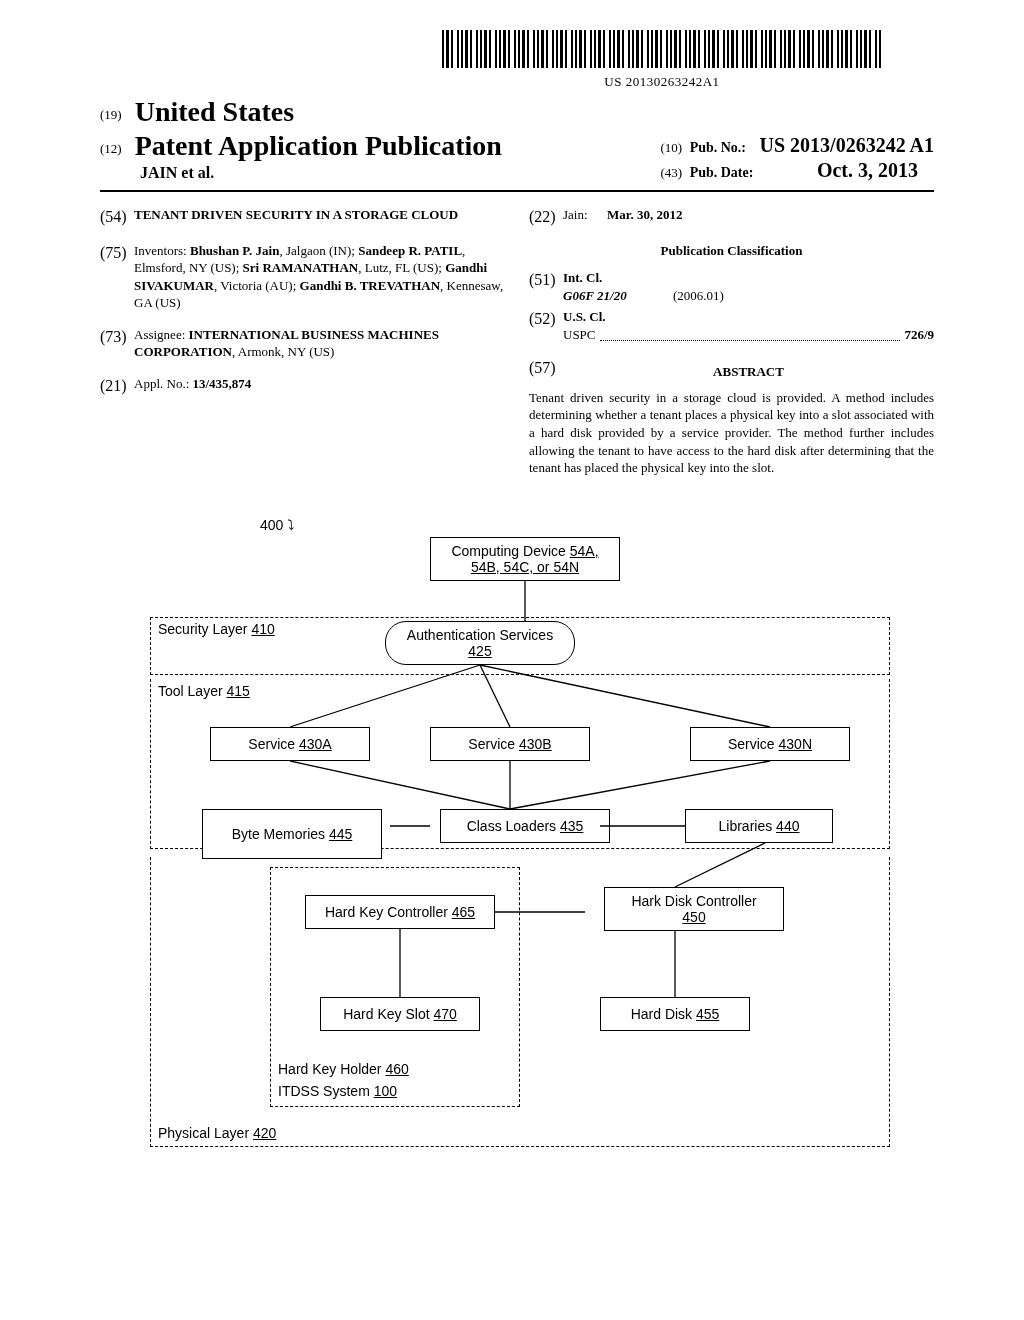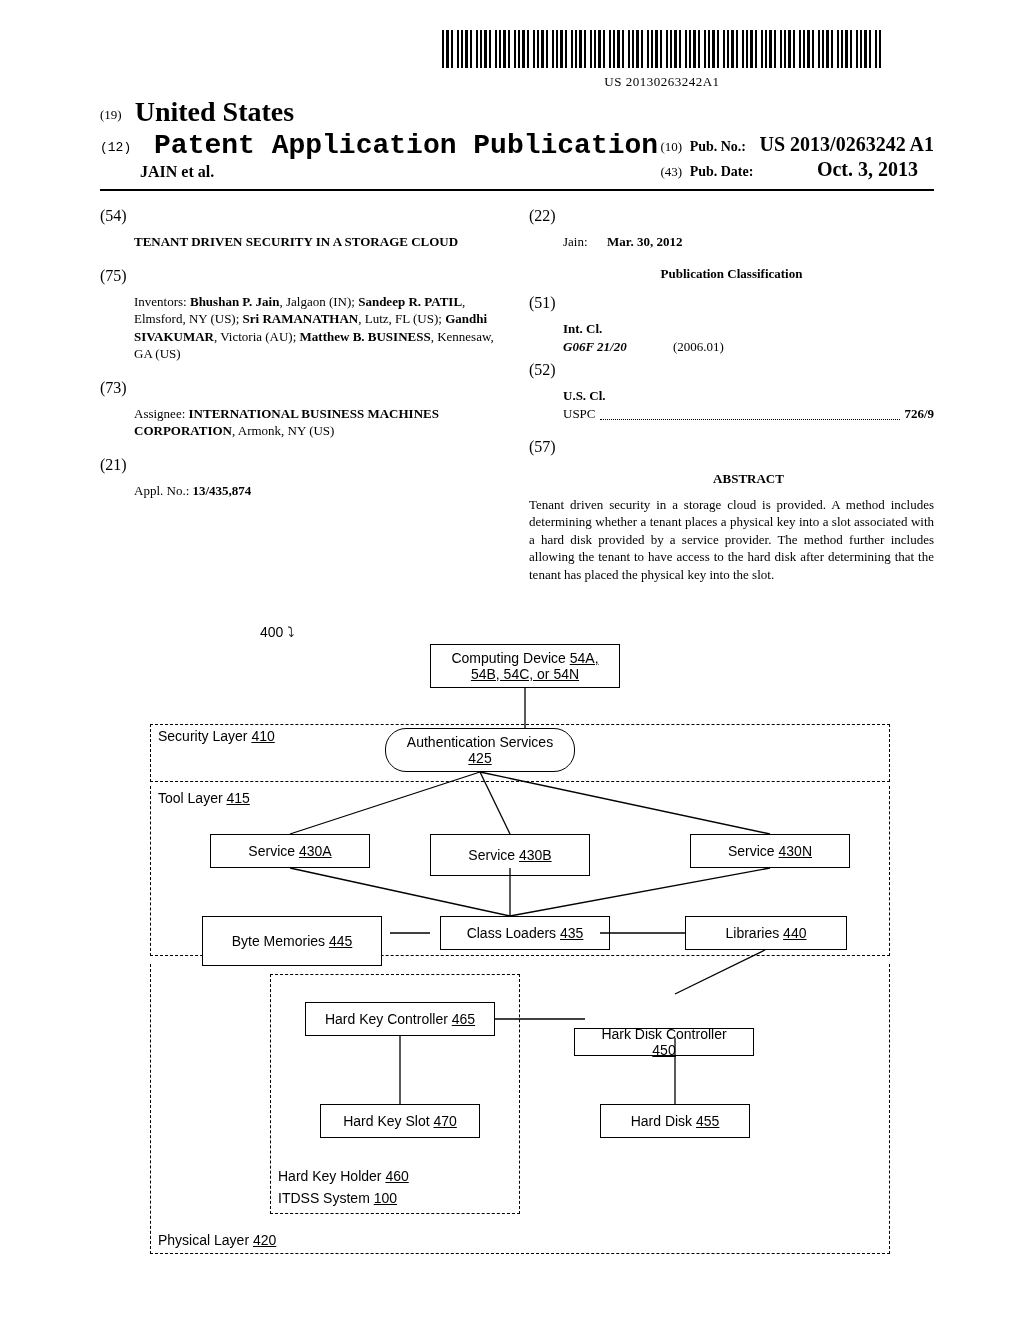--- a/index.html
+++ b/index.html
@@ -12,41 +12,41 @@
       repeating-linear-gradient(90deg,#000 0 2px,#fff 2px 4px,#000 4px 7px,#fff 7px 9px,#000 9px 11px,#fff 11px 15px,#000 15px 17px,#fff 17px 19px);
     }
     .barcode-text { font-size: 13px; margin-top: 2px; letter-spacing: 0.5px; }
 
     
     .header-top { margin-top: 6px; }
     .header-top .line1 { font-size: 28px; font-weight: bold; }
     .header-top .line1 .n { font-size: 13px; font-weight: normal; vertical-align: 2px; margin-right: 6px; }
     .header-row2 { display: flex; align-items: flex-end; justify-content: space-between; margin-top: 2px; }
     .header-row2 .left { }
-    .header-row2 .left .pub { font-size: 28px; font-weight: bold; font-family: Liberation Mono, monospace; }
+    .header-row2 .left .pub { font-size: 28px; font-weight: bold; }
     .header-row2 .left .pub .n { font-size: 13px; font-weight: normal; vertical-align: 2px; margin-right: 6px; }
     .header-row2 .left .authors { font-size: 16px; font-weight: bold; margin-top: 2px; margin-left:40px;}
     .header-row2 .right { text-align: left; white-space: nowrap; }
     .header-row2 .right .pn { font-size: 14px; }
     .header-row2 .right .pn .n { font-size: 13px; margin-right: 4px; }
     .header-row2 .right .pn .lbl { font-weight: bold; }
     .header-row2 .right .pn .val { font-weight: bold; font-size: 20px; margin-left: 10px; }
     .header-row2 .right .pd { font-size: 14px; margin-top: 2px; }
     .header-row2 .right .pd .n { font-size: 13px; margin-right: 4px; }
     .header-row2 .right .pd .lbl { font-weight: bold; }
     .header-row2 .right .pd .val { font-weight: bold; font-size: 20px; margin-left: 60px; }
 
     .rule { border-top: 2px solid #000; margin: 8px 0 14px 0; }
 
     
     .body-cols { display: flex; gap: 24px; }
     .col { flex: 1 1 50%; font-size: 13px; line-height: 1.35; }
     .entry { display: flex; margin-bottom: 14px; }
     .entry .num { width: 34px; flex: 0 0 34px; font-size: 16px; }
-    .entry .content { flex: 1; margin-top: 28px; }
+    .entry .content { flex: 1; }
     .entry .title { font-weight: bold; }
     .entry .inventors { margin-top: 2px; }
     .entry .inventors b { font-weight: bold; }
     .dotfill{ border-bottom:1px dotted #000; flex:1; height:0.9em; margin:0 4px; position:relative; top:-2px;}
     .abstract-hd { text-align:center; font-weight:bold; margin:6px 0 4px 0; }
     .abstract-txt { text-align:justify; }
     .pubclass-hd { text-align:center; font-weight:bold; margin:8px 0 10px 0; }
 
     
     .diagram { margin: 40px 30px 0 40px; position: relative; height: 660px; font-family: Arial, Helvetica, sans-serif; font-size: 14px; }
@@ -110,21 +110,21 @@
 
       <div class="entry">
         <div class="num">(75)</div>
         <div class="content">
           <span>Inventors:</span>
           <span class="inventors">
             <b>Bhushan P. Jain</b>, Jalgaon (IN);
             <b>Sandeep R. PATIL</b>, Elmsford, NY (US);
             <b>Sri RAMANATHAN</b>, Lutz, FL (US);
             <b>Gandhi SIVAKUMAR</b>, Victoria (AU);
-            <b>Matthew B. BUSINESS</b>, Kennesaw, GA (US)
+            <b>Gandhi B. TREVATHAN</b>, Kennesaw, GA (US)
           </span>
         </div>
       </div>
 
       <div class="entry">
         <div class="num">(73)</div>
         <div class="content">
           <span>Assignee:</span>
           <span><b>INTERNATIONAL BUSINESS MACHINES CORPORATION</b>, Armonk, NY (US)</span>
         </div>
@@ -199,52 +199,52 @@
     <div class="dbox" style="left:245px; top:104px; width:190px; height:44px;border-radius:21px;">
       <div>Authentication Services<br><span class="u">425</span></div>
     </div>
 
     <div class="dashed-region" style="left:10px; top:162px; width:740px; height:170px; border-top:none;"></div>
     <div class="region-label" style="left:18px; top:166px;">Tool Layer <span class="u">415</span></div>
 
     <div class="dbox" style="left:70px;  top:210px; width:160px; height:34px;">
         <div>Service <span class="u">430A</span></div>
       </div>
-    <div class="dbox" style="left:290px; top:210px; width:160px; height:42px;">
+    <div class="dbox" style="left:290px; top:210px; width:160px; height:34px;">
         <div>Service <span class="u">430B</span></div>
       </div>
     <div class="dbox" style="left:550px; top:210px; width:160px; height:34px;">
         <div>Service <span class="u">430N</span></div>
       </div>
 
     <div class="dbox" style="left:62px;  top:292px; width:180px; height:50px;">
         <div>Byte Memories <span class="u">445</span></div>
       </div>
     <div class="dbox" style="left:300px; top:292px; width:170px; height:34px;">
         <div>Class Loaders <span class="u">435</span></div>
       </div>
-    <div class="dbox" style="left:545px; top:292px; width:162px; height:34px;">
+    <div class="dbox" style="left:545px; top:292px; width:148px; height:34px;">
         <div>Libraries <span class="u">440</span></div>
       </div>
 
     <div class="dashed-region" style="left:10px; top:340px; width:740px; height:290px; border-top:none;"></div>
     <div class="region-label" style="left:18px; top:608px;">Physical Layer <span class="u">420</span></div>
 
     <div class="dashed-region" style="left:130px; top:350px; width:250px; height:240px;"></div>
     <div class="region-label" style="left:138px; top:566px;">ITDSS System <span class="u">100</span></div>
     <div class="region-label" style="left:138px; top:544px;">Hard Key Holder <span class="u">460</span></div>
 
     <div class="dbox" style="left:165px; top:378px; width:190px; height:34px;">
         <div>Hard Key Controller <span class="u">465</span></div>
       </div>
     <div class="dbox" style="left:180px; top:480px; width:160px; height:34px;">
         <div>Hard Key Slot <span class="u">470</span></div>
       </div>
 
-    <div class="dbox" style="left:434px; top:370px; width:180px; height:28px;margin-top:34px;">
+    <div class="dbox" style="left:464px; top:370px; width:180px; height:44px;">
         <div>Hark Disk Controller<br><span class="u">450</span></div>
       </div>
     <div class="dbox" style="left:460px; top:480px; width:150px; height:34px;">
         <div>Hard Disk <span class="u">455</span></div>
       </div>
 
     <svg class="wires">
       <line x1="385" y1="64" x2="385" y2="104" stroke="#000" stroke-width="1.3"></line>
 
       <line x1="340" y1="148" x2="150" y2="210" stroke="#000" stroke-width="1.3"></line>

